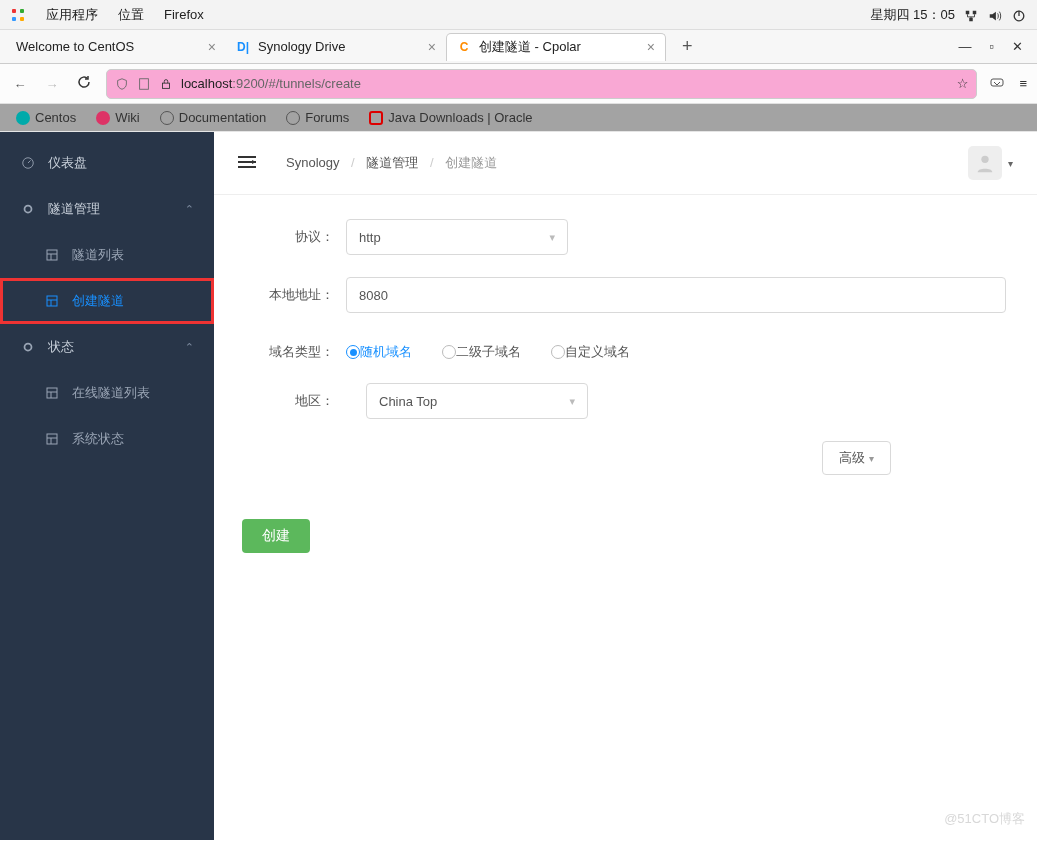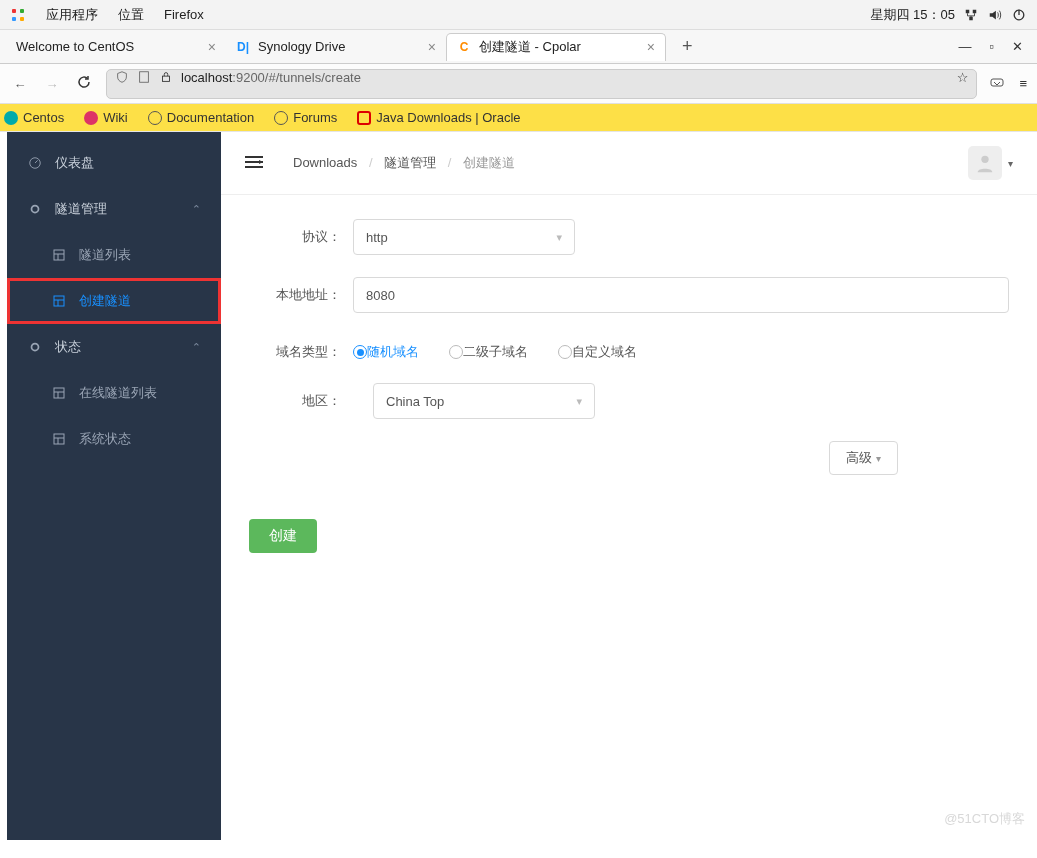--- a/index.html
+++ b/index.html
@@ -1,54 +1,54 @@
 <!DOCTYPE html>
 <html><head>
 <meta charset="utf-8">
 <style>
   * { box-sizing: border-box; margin: 0; padding: 0; }
   body { font-family: "Microsoft YaHei", Arial, sans-serif; font-size: 13px; color: #333; background:#fff;}
   
   .desktop-bar { display:flex; align-items:center; justify-content:space-between; height:30px; padding:0 10px; border-bottom:1px solid #ddd; background:#f3f3f3;}
   .desktop-left { display:flex; align-items:center; gap:20px;}
   .desktop-left .menu { font-size:13px; color:#222;}
-  .desktop-right { display:flex; align-items:center; gap:8px; font-size:13px; color:#222;}
+  .desktop-right { display:flex; align-items:flex-end; gap:8px; font-size:13px; color:#222;}
   .tray-icon { width:16px; height:16px; display:inline-flex; align-items:center; justify-content:center;}
   .apps-icon { width:16px; height:16px; display:inline-block; background:
     radial-gradient(circle at 4px 4px,#e33 2px,transparent 2.5px),
     radial-gradient(circle at 12px 4px,#3a3 2px,transparent 2.5px),
     radial-gradient(circle at 4px 12px,#39f 2px,transparent 2.5px),
     radial-gradient(circle at 12px 12px,#fa0 2px,transparent 2.5px);}
   
   .tabs-row { display:flex; align-items:center; height:34px; background:#f7f7f7; border-bottom:1px solid #ccc; padding:0 6px;}
   .browser-tab { display:flex; align-items:center; padding:0 10px; height:28px; min-width:220px; border-radius:5px 5px 0 0; gap:8px; font-size:13px; color:#222;}
   .browser-tab.active { background:#fff; border:1px solid #ccc; border-bottom:none;}
   .tab-icon { width:14px; height:14px; display:inline-flex; align-items:center; justify-content:center; font-weight:bold; font-size:12px;}
   .tab-icon.blue{color:#1890ff;}
   .tab-icon.orange{color:#ff8c00;}
   .tab-close { color:#888; font-size:14px; margin-left:auto;}
   .new-tab { margin-left:6px; font-size:18px; color:#555; padding:0 10px;}
   .win-controls { margin-left:auto; display:flex; gap:18px; padding-right:8px; color:#333;}
   
   .url-row { display:flex; align-items:center; height:40px; padding:4px 10px; gap:12px; background:#fcfcfc; border-bottom:1px solid #e0e0e0;}
   .nav-btn { width:20px; color:#555; text-align:center;}
-  .url-box { flex:1; display:flex; align-items:flex-start; border:1px solid #ccc; border-radius:5px; height:30px; padding:0 8px; gap:8px; background:#e5e5e5;}
+  .url-box { flex:1; display:flex; align-items:center; border:1px solid #ccc; border-radius:5px; height:30px; padding:0 8px; gap:8px; background:#f9a8d4;}
   .url-text { flex:1; font-size:13px; color:#666;}
   .url-text .host { color:#222;}
   .url-right { display:flex; align-items:center; gap:14px;}
   
-  .bookmarks-row { display:flex; align-items:center; gap:20px; padding:6px 4px; background:#fde047; border-bottom:1px solid #e5e5e5; font-size:13px; color:#333;}
+  .bookmarks-row { display:flex; align-items:center; gap:20px; padding:6px 16px; background:#a3a3a3; border-bottom:1px solid #e5e5e5; font-size:13px; color:#333;}
   .bm { display:flex; align-items:center; gap:5px;}
   .bm-icon{ width:14px;height:14px; display:inline-block;}
   .bm-icon.teal{background:#0aa;border-radius:50%;}
   .bm-icon.pink{background:#d36;border-radius:50%;}
   .bm-icon.globe{border:1.5px solid #555;border-radius:50%;}
   .bm-icon.red{border:2px solid #d00;border-radius:3px;}
   
-  .app { display:flex; height:708px;padding-left:7px; }
+  .app { display:flex; height:708px; }
   .sidebar { width:214px; background:#283548; color:#9aa5b5; display:flex; flex-direction:column; padding-top:8px;}
   .side-item { display:flex; align-items:center; gap:12px; padding:14px 20px; font-size:13px; cursor:pointer; position:relative;}
   .side-item.parent { color:#c9d1db;}
   .side-item.child { padding-left:44px; color:#9aa5b5;}
   .side-item.child.active { color:#1890ff;}
   .side-item.highlighted { outline:3px solid #e33; outline-offset:-3px;}
   .chev { margin-left:auto; font-size:11px; color:#7a889c;}
   .side-icon { width:16px; height:16px; display:inline-flex; align-items:center; justify-content:center;}
   .content { flex:1; background:#fff; display:flex; flex-direction:column;}
   .content-header { display:flex; align-items:center; padding:14px 24px; border-bottom:1px solid #eee;}
@@ -265,21 +265,21 @@
     <div class="content-header">
       <span class="toggle-icon">
         <svg width="18" height="14" viewBox="0 0 18 14">
               <line x1="0" y1="2" x2="18" y2="2" stroke="#333" stroke-width="2"></line>
               <line x1="0" y1="7" x2="18" y2="7" stroke="#333" stroke-width="2"></line>
               <line x1="0" y1="12" x2="18" y2="12" stroke="#333" stroke-width="2"></line>
               <polygon points="14,5 18,7 14,9" fill="#333"></polygon>
             </svg>
       </span>
       <span class="crumbs">
-        <span class="dark">Downloads</span>
+        <span class="dark">Synology</span>
         <span class="sep">/</span>
         <span class="dark">隧道管理</span>
         <span class="sep">/</span>
         <span>创建隧道</span>
       </span>
       <span class="user-avatar">
         <svg width="22" height="22" viewBox="0 0 24 24">
               <circle cx="12" cy="8" r="4" fill="#ccc"></circle>
               <path d="M4 22c0-5 16-5 16 0" fill="#ccc"></path>
             </svg>

